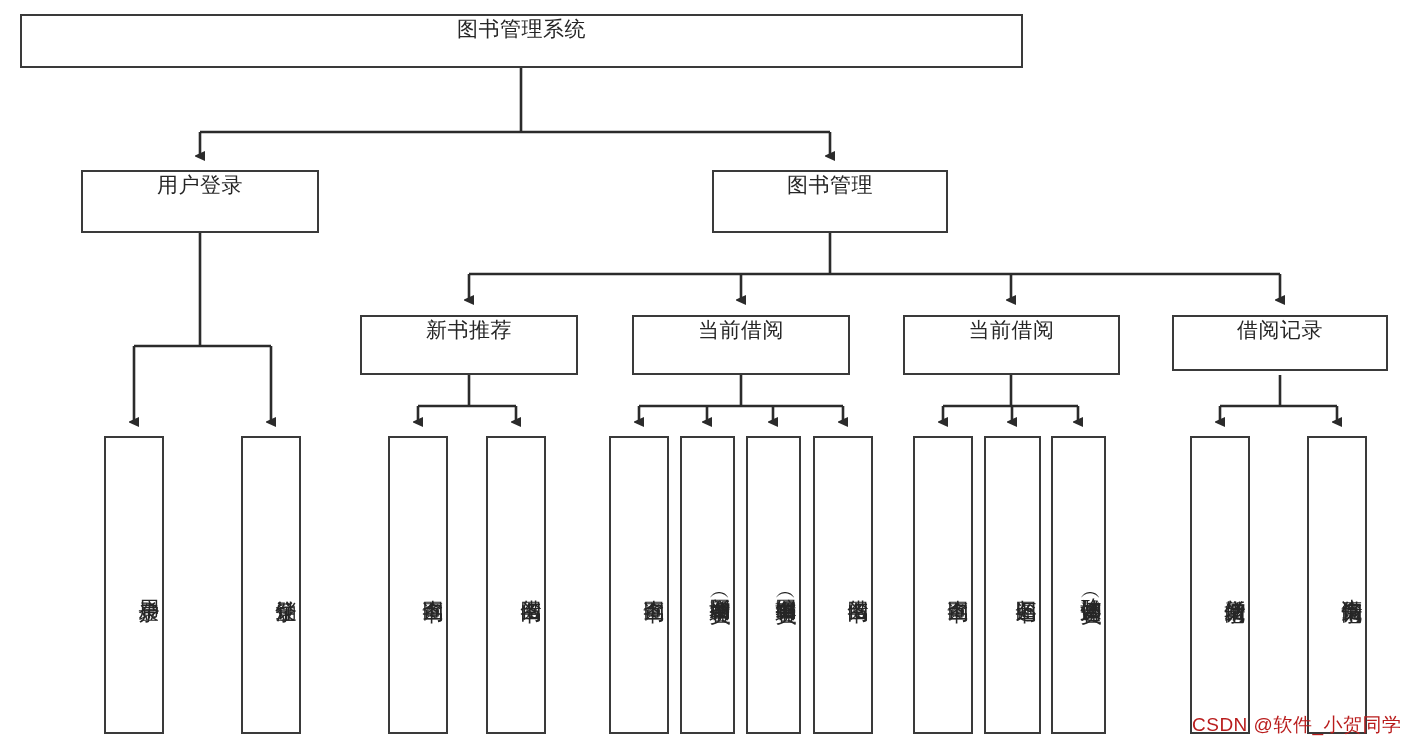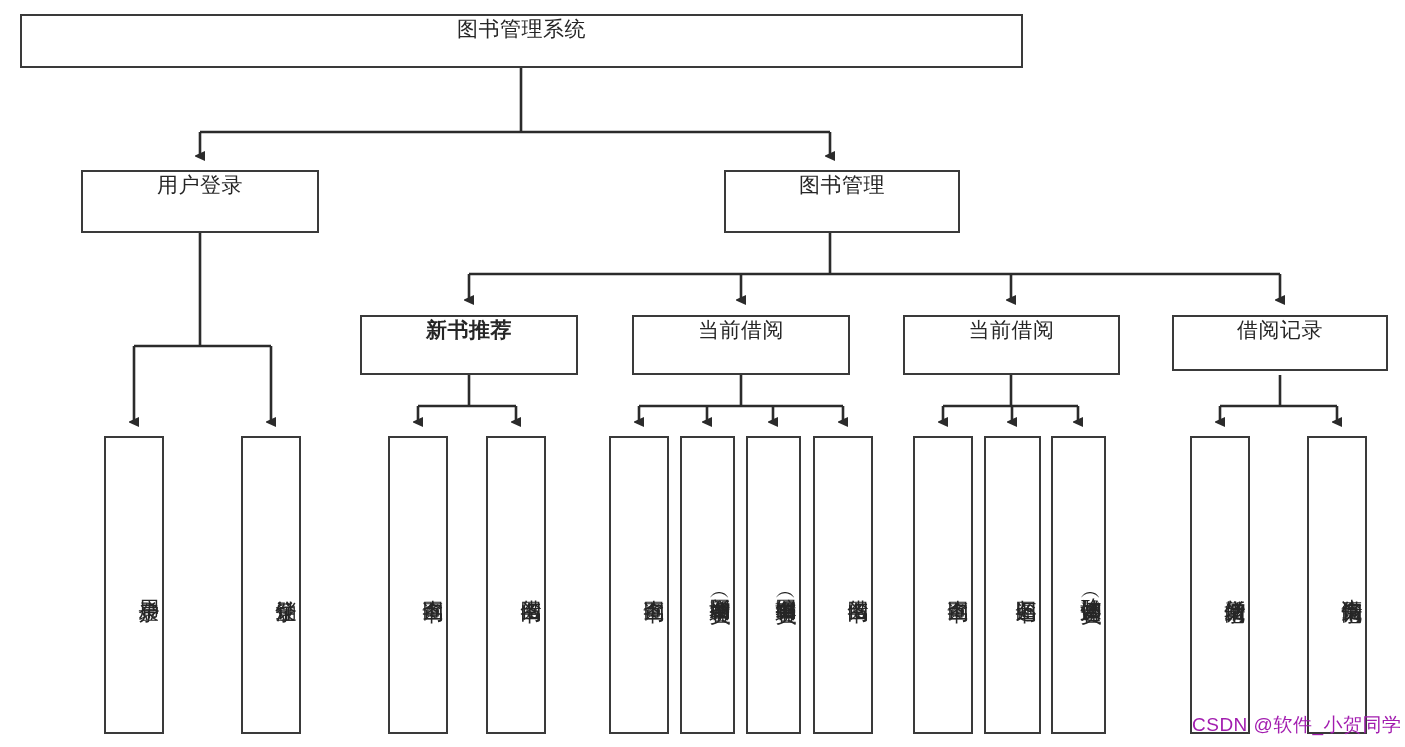--- a/index.html
+++ b/index.html
@@ -135,25 +135,25 @@
     </g>
   </svg>
 
   <div class="node horiz" id="node-root" style="left: 20px; top: 14px; width: 1003px; height: 54px;">
     <span>图书管理系统</span>
   </div>
 
   <div class="node horiz" id="node-l1-0" style="left: 81px; top: 170px; width: 238px; height: 63px;">
     <span>用户登录</span>
   </div>
-  <div class="node horiz" id="node-l1-1" style="left: 712px; top: 170px; width: 236px; height: 63px; margin-left: 12px;">
+  <div class="node horiz" id="node-l1-1" style="left: 712px; top: 170px; width: 236px; height: 63px;">
     <span>图书管理</span>
   </div>
 
-  <div class="node horiz" id="node-l2-0" style="left: 360px; top: 315px; width: 218px; height: 60px; font-weight: bold;">
+  <div class="node horiz" id="node-l2-0" style="left: 360px; top: 315px; width: 218px; height: 60px;">
     <span>新书推荐</span>
   </div>
   <div class="node horiz" id="node-l2-1" style="left: 632px; top: 315px; width: 218px; height: 60px;">
     <span>当前借阅</span>
   </div>
   <div class="node horiz" id="node-l2-2" style="left: 903px; top: 315px; width: 217px; height: 60px;">
     <span>当前借阅</span>
   </div>
   <div class="node horiz" id="node-l2-3" style="left: 1172px; top: 315px; width: 216px; height: 56px;">
     <span>借阅记录</span>
@@ -192,15 +192,15 @@
   <div class="node vert" id="node-leaf-10" style="left: 1051px; top: 436px; width: 55px; height: 298px;">
     <span class="vtext">确认归还（管理员）</span>
   </div>
   <div class="node vert" id="node-leaf-11" style="left: 1190px; top: 436px; width: 60px; height: 298px;">
     <span class="vtext">新增借阅记录</span>
   </div>
   <div class="node vert" id="node-leaf-12" style="left: 1307px; top: 436px; width: 60px; height: 298px;">
     <span class="vtext">查询借阅记录</span>
   </div>
 
-  <div class="watermark" style="left: 1192px; top: 712px; color: #a21caf;">CSDN @软件_小贺同学</div>
+  <div class="watermark" style="left: 1192px; top: 712px; color: #b91c1c;">CSDN @软件_小贺同学</div>
 
 </div>
 
 </body></html>

